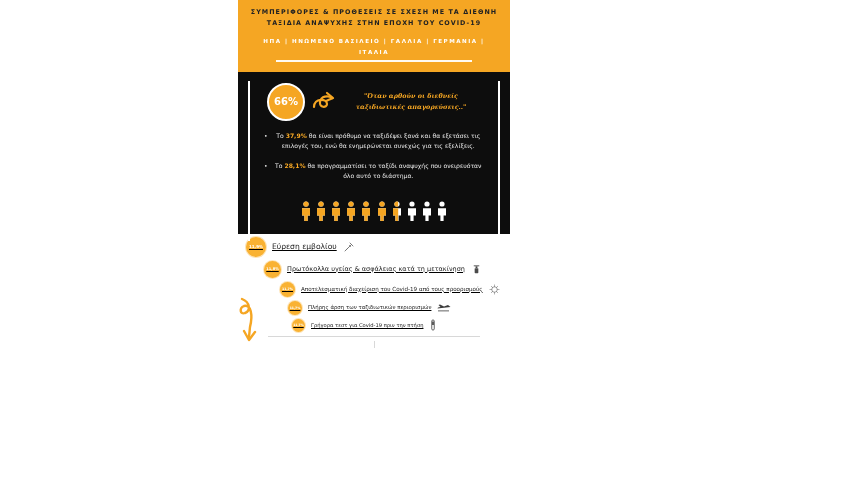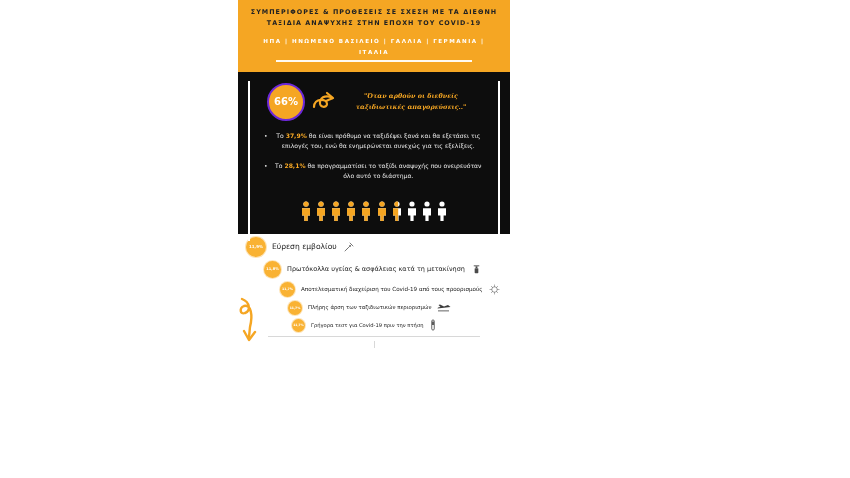--- a/index.html
+++ b/index.html
@@ -23,21 +23,21 @@
   .header-rule{height:1.6px;background:#ffffff;width:78%;margin:3px auto 0 auto;opacity:.95;}
 
   
   .dark{background:#0d0d0d;padding:8px 0 4px 0;position:relative;}
   .dark:before{content:"";position:absolute;left:0;top:0;width:100%;height:1.5px;background:#F5A623;}
   .vbar{position:absolute;width:1.6px;background:#ffffff;top:10px;height:160px;}
   .vbar.l{left:10px;} .vbar.r{right:10px;}
 
   .row66{display:flex;align-items:center;justify-content:center;gap:6px;padding:4px 0 8px 0;}
   .circle66{
-    width:38px;height:38px;border-radius:50%;background:#F5A623;border:2px solid #6d28d9;
+    width:38px;height:38px;border-radius:50%;background:#F5A623;border:2px solid #ffffff;
     display:flex;align-items:center;justify-content:center;
     color:#ffffff;font-size:10px;font-weight:bold;box-sizing:border-box;
   }
   .arrow-s{width:24px;height:26px;flex:0 0 auto;}
   .quote{
     color:#F5A623;font-size:6.4px;font-weight:bold;font-style:italic;
     line-height:11px;text-align:center;max-width:140px;font-family:"DejaVu Serif","Liberation Serif",serif;
   }
 
   .bullets{padding:2px 26px 6px 26px;}
@@ -55,21 +55,21 @@
   
   .question{
     color:#1b1b1b;font-size:7px;font-weight:bold;text-align:center;
     line-height:12px;padding:9px 30px 6px 30px;position:relative;
   }
   .curl-tr{position:absolute;right:12px;top:-34px;width:26px;height:46px;}
   .curl-bl{position:absolute;left:3px;top:100px;width:26px;height:46px;}
 
   
   .factors{padding:3px 8px 4px 8px;}
-  .factor{display:flex;align-items:center;gap:6px;margin-bottom:4px;}
+  .factor{display:flex;align-items:center;gap:6px;margin-bottom:4px;text-decoration:underline;}
   .badge{
     border-radius:50%;background:#F9B233;color:#fff;font-weight:bold;
     display:flex;align-items:center;justify-content:center;flex:0 0 auto;
     box-shadow:0 0 0 1px rgba(249,178,51,.35);
   }
   .f-label{color:#1b1b1b;line-height:9px;}
   .f-icon{flex:0 0 auto;opacity:.85;}
 
   .f0 .badge{width:20px;height:20px;font-size:4px;}
   .f0 .f-label{font-size:7.6px;}

